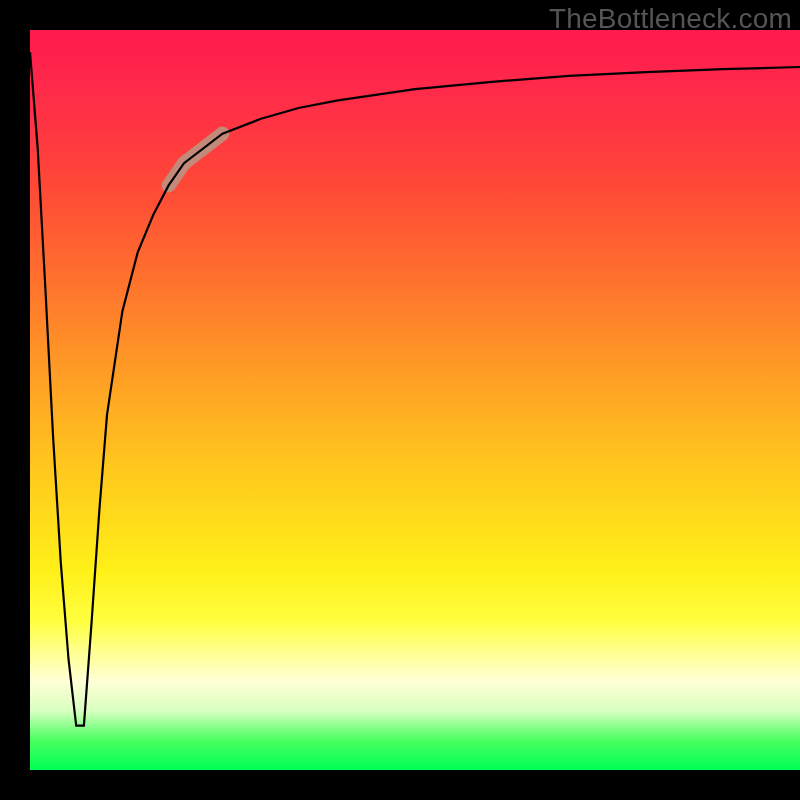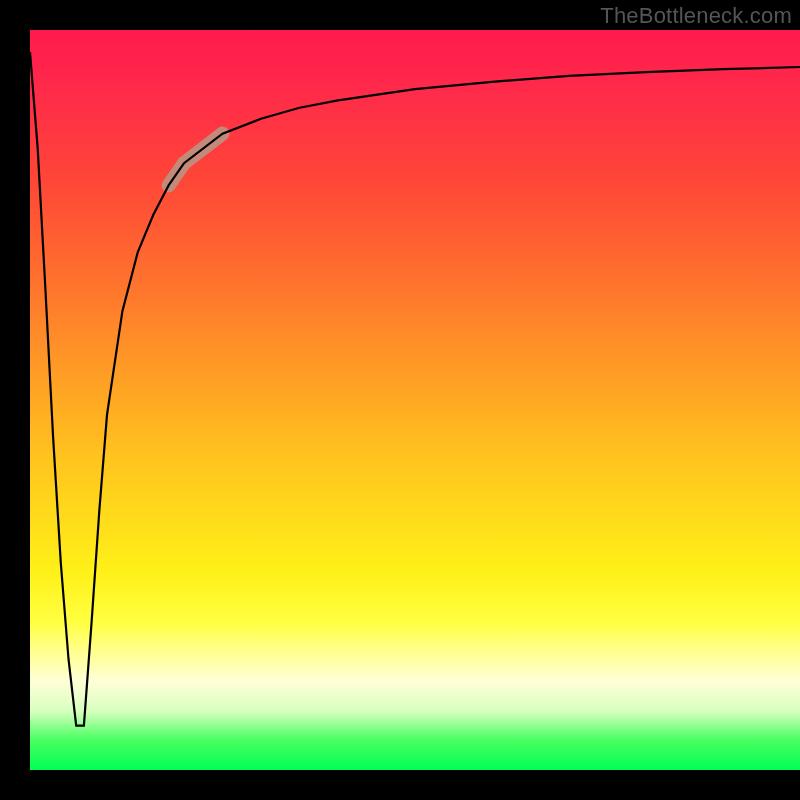--- a/index.html
+++ b/index.html
@@ -9,21 +9,21 @@
     background: #000;
     position: relative;
     font-family: Arial, Helvetica, sans-serif;
     overflow: hidden;
   }
   .attribution {
     position: absolute;
     top: 3px;
     right: 8px;
     color: #555;
-    font-size: 22px;
+    font-size: 28px;
     letter-spacing: 0.2px;
     z-index: 10;
   }
   .plot-area {
     position: absolute;
     left: 30px;
     top: 30px;
     width: 770px;
     height: 740px;
     background: linear-gradient(

